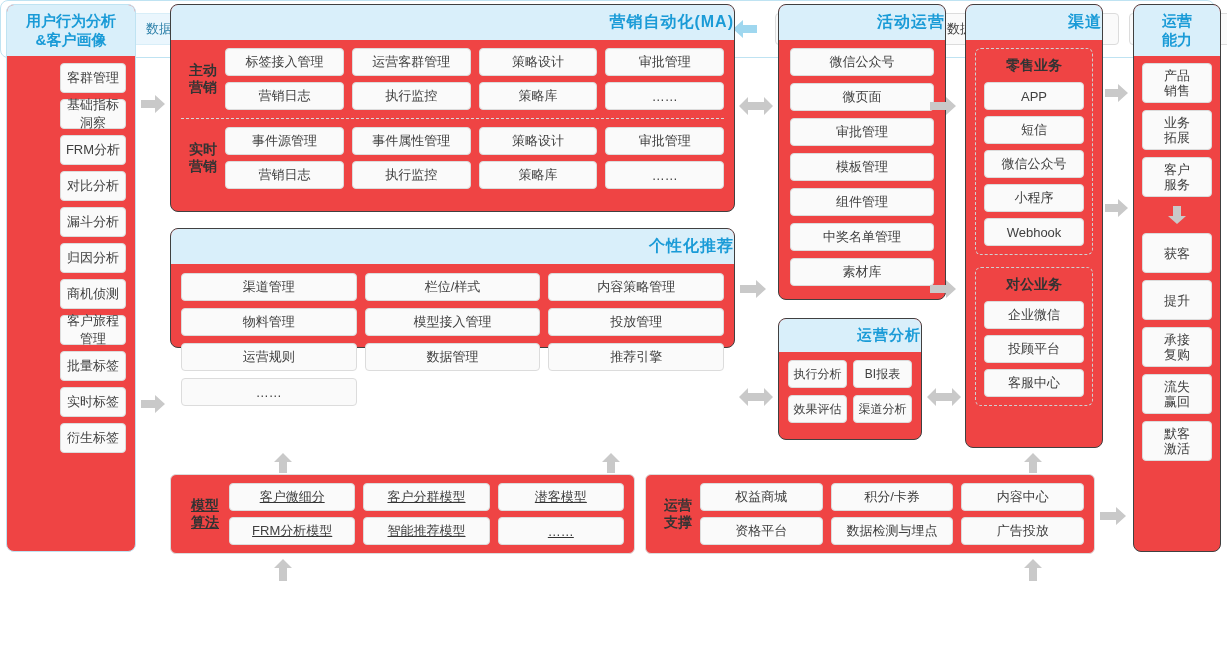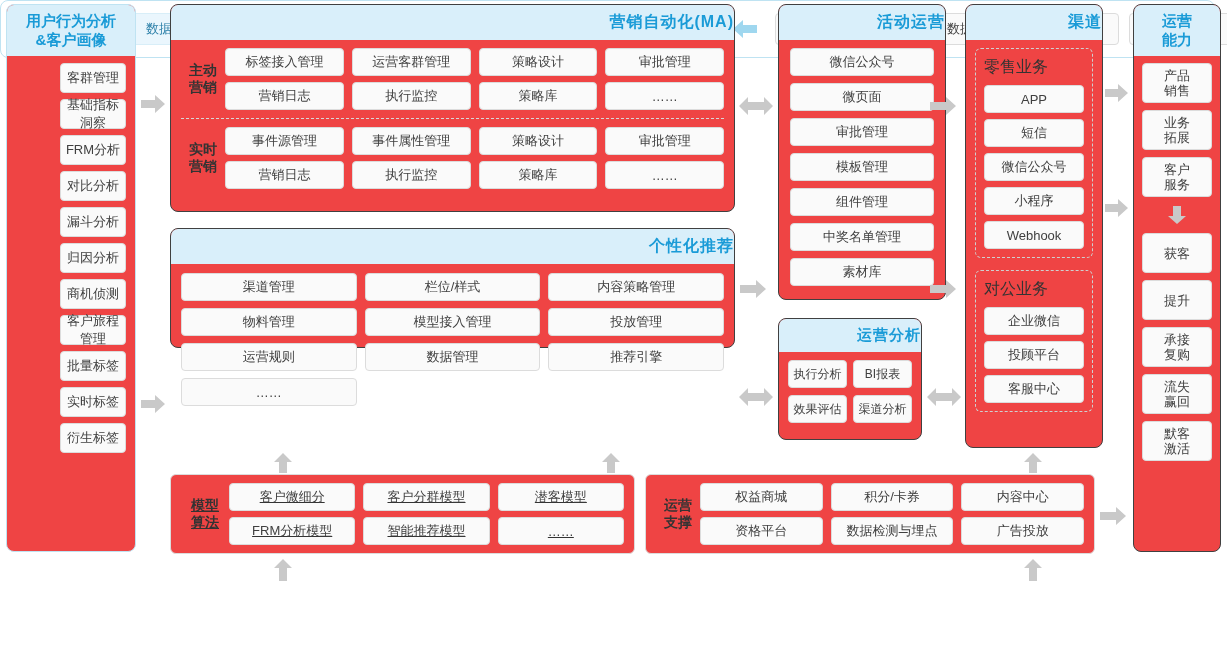--- a/index.html
+++ b/index.html
@@ -96,21 +96,21 @@
   
   #ana-panel{left:778px;top:318px;width:144px;height:122px;}
   .ana-grid{padding:8px 9px;display:grid;grid-template-columns:1fr 1fr;gap:7px 6px;}
   .ana-grid .cell{font-size:12px;}
 
   
   #ch-panel{left:965px;top:4px;width:138px;height:444px;}
   .ch-sub{
     margin:8px 9px 0 9px;border:1px dashed #cfcfcf;border-radius:6px;padding:6px 8px 8px 8px;
   }
-  .ch-sub .sub-title{font-weight:normal;font-size:16px;color:#333;padding:2px 0 7px;}
+  .ch-sub .sub-title{font-weight:bold;font-size:14px;text-align:center;color:#333;padding:2px 0 7px;}
   .ch-sub .cells{display:flex;flex-direction:column;gap:6px;}
 
   
   #cap-col{left:1133px;top:4px;width:88px;height:548px;}
   #cap-col .hdr{background:#d9effa;color:#1a9bd7;font-weight:bold;font-size:15px;text-align:center;padding:6px 0 7px;border-radius:7px 7px 0 0;line-height:19px;}
   #cap-col .list{padding:7px 8px 8px 8px;display:flex;flex-direction:column;gap:7px;align-items:stretch;}
   #cap-col .list .cell{height:40px;line-height:15px;flex-direction:column;}
   #cap-col .cell span{display:block;}
 
   

